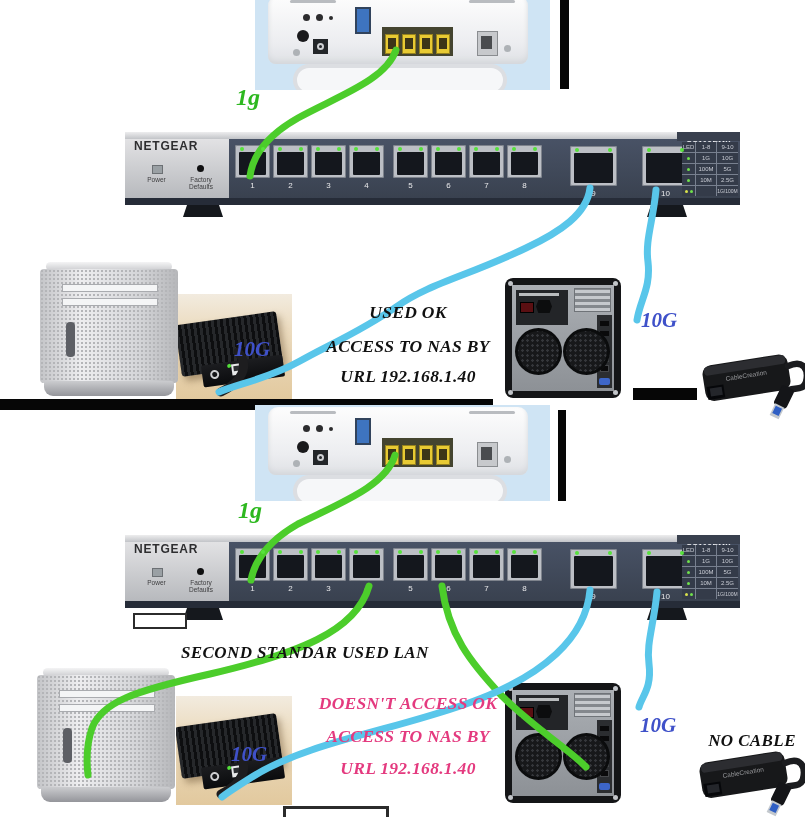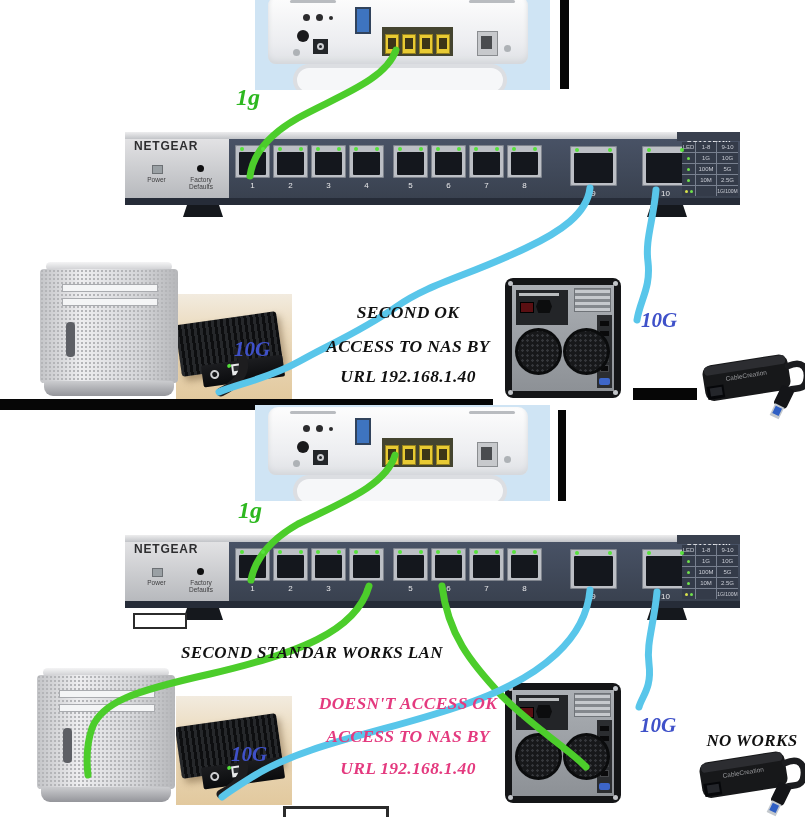--- a/index.html
+++ b/index.html
@@ -459,26 +459,26 @@
     <path d="M369,586 C356,632 296,654 210,674 C134,691 102,702 92,728 C87,743 86,758 88,775" stroke="#4ccd2b" stroke-width="7" fill="none" stroke-linecap="round"></path>
     <path d="M442,586 C448,634 470,662 502,696 C534,728 570,750 586,767" stroke="#4ccd2b" stroke-width="7" fill="none" stroke-linecap="round"></path>
     <path d="M238,754 C250,768 242,784 221,794" stroke="#1d1d1f" stroke-width="9" fill="none" stroke-linecap="round"></path>
     <path d="M590,590 C586,636 546,676 466,704 C390,731 306,743 252,777 C238,786 228,792 222,797" stroke="#59c6ea" stroke-width="7" fill="none" stroke-linecap="round"></path>
     <path d="M657,592 C654,624 646,644 649,664 C652,688 642,696 639,707" stroke="#59c6ea" stroke-width="7" fill="none" stroke-linecap="round"></path>
   </svg>
 
   <span class="lbl green" style="left:236px;top:84px">1g</span>
   <span class="lbl blue" style="left:234px;top:337px">10G</span>
   <span class="lbl blue" style="left:641px;top:308px">10G</span>
-  <span class="lbl note" style="left:298px;top:302px">SECOND OK</span>
+  <span class="lbl note" style="left:298px;top:302px">USED OK</span>
   <span class="lbl note" style="left:298px;top:336px">ACCESS TO NAS BY</span>
   <span class="lbl note" style="left:298px;top:366px">URL 192.168.1.40</span>
 
   <span class="lbl green" style="left:238px;top:497px">1g</span>
-  <span class="lbl black17" style="left:181px;top:643px">SECOND STANDAR WORKS LAN</span>
+  <span class="lbl black17" style="left:181px;top:643px">SECOND STANDAR USED LAN</span>
   <span class="lbl blue" style="left:231px;top:742px">10G</span>
   <span class="lbl blue" style="left:640px;top:713px">10G</span>
   <span class="lbl note pink" style="left:298px;top:693px">DOESN'T ACCESS OK</span>
   <span class="lbl note pink" style="left:298px;top:726px">ACCESS TO NAS BY</span>
   <span class="lbl note pink" style="left:298px;top:758px">URL 192.168.1.40</span>
-  <span class="lbl black17" style="left:702px;top:731px;width:100px;text-align:center">NO WORKS</span>
+  <span class="lbl black17" style="left:702px;top:731px;width:100px;text-align:center">NO CABLE</span>
 
 </div>
 
 </body></html>

